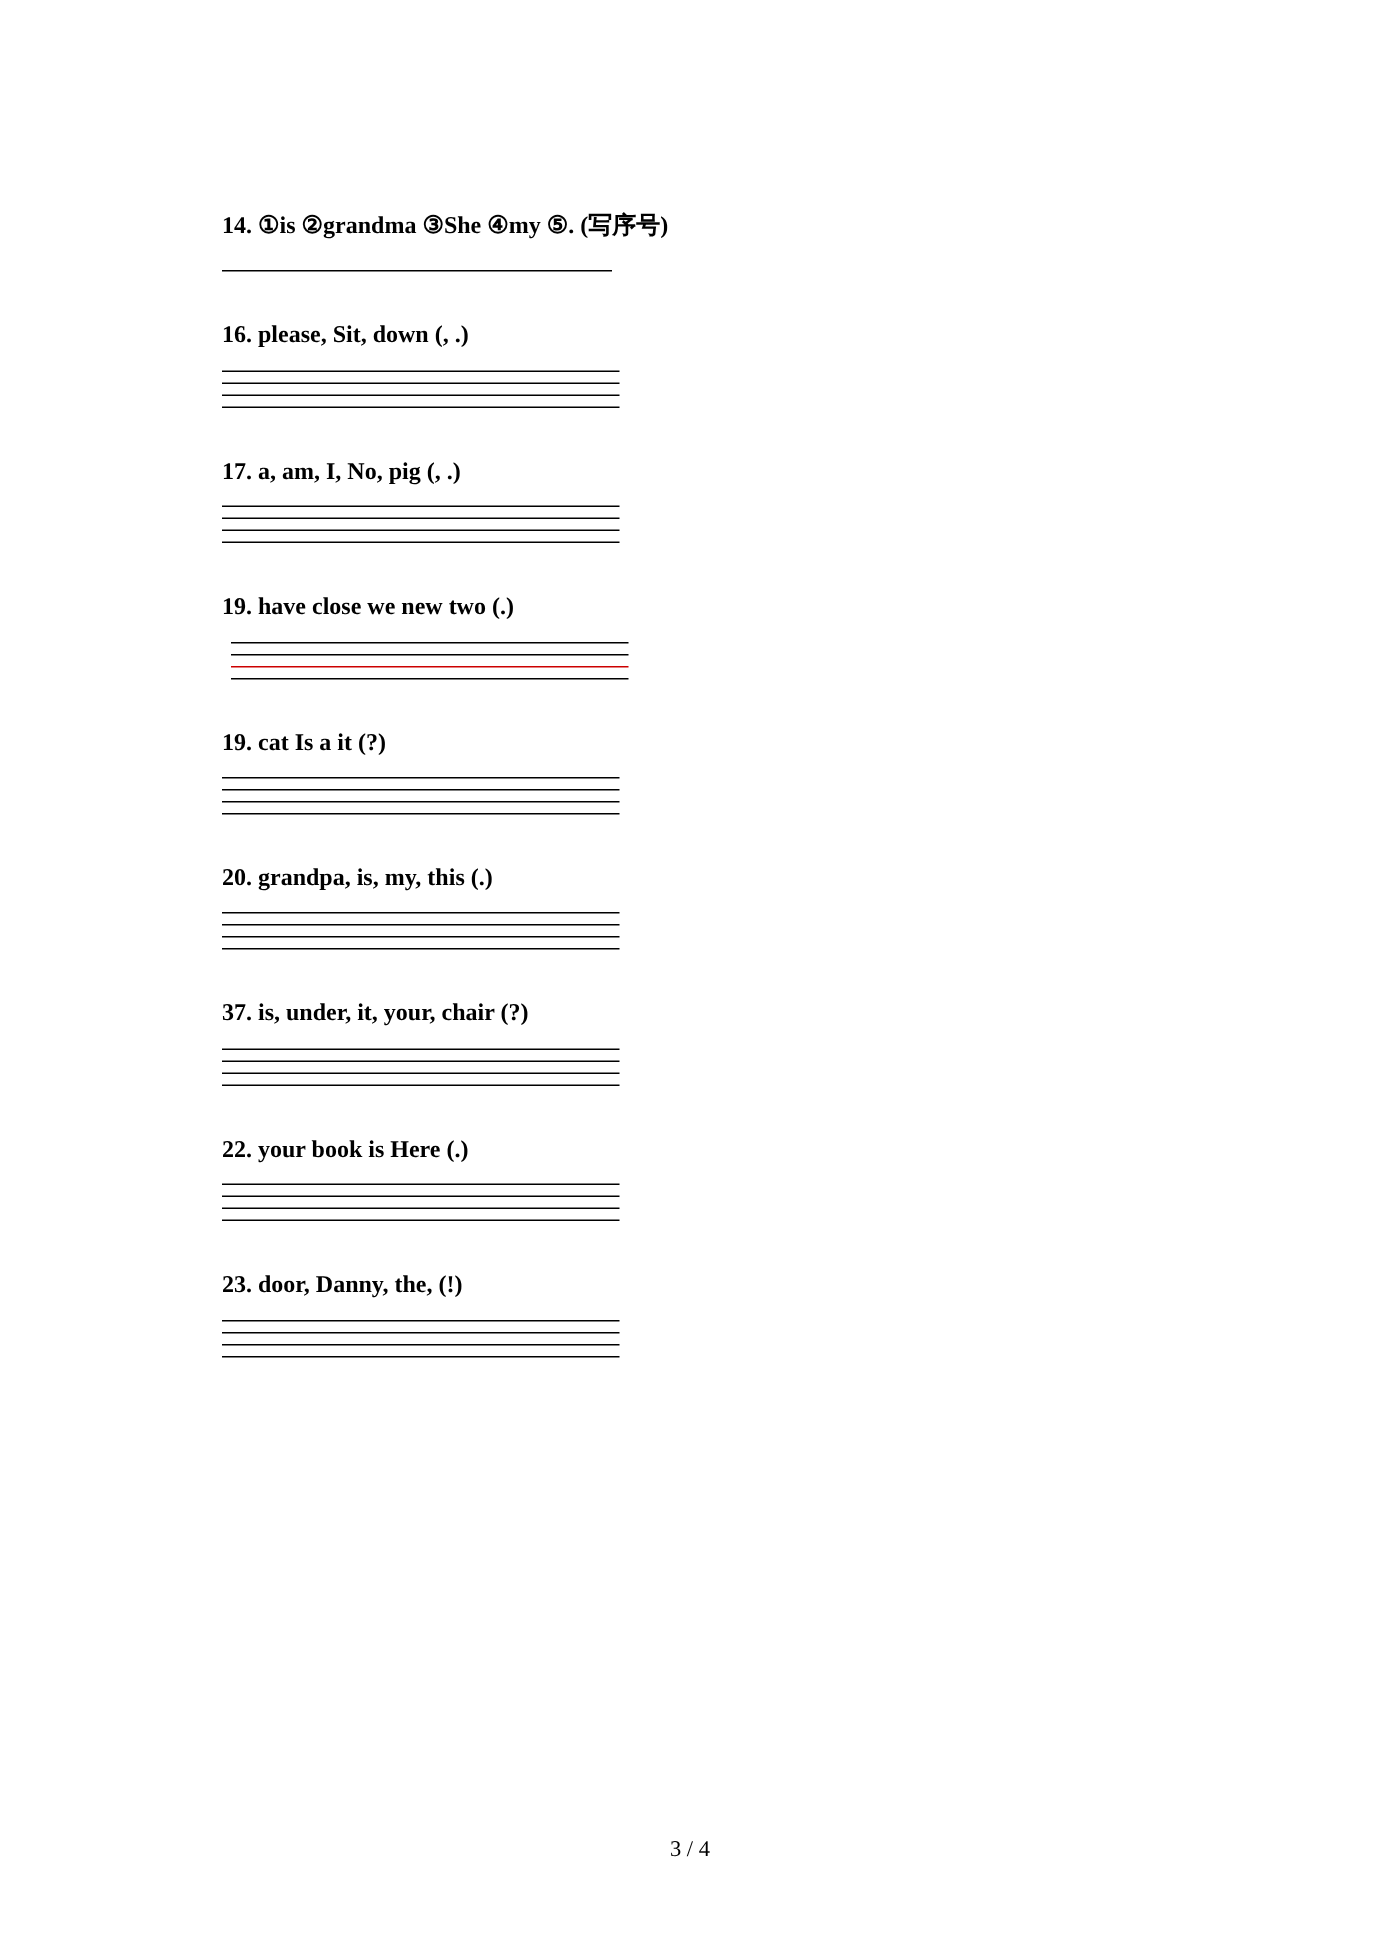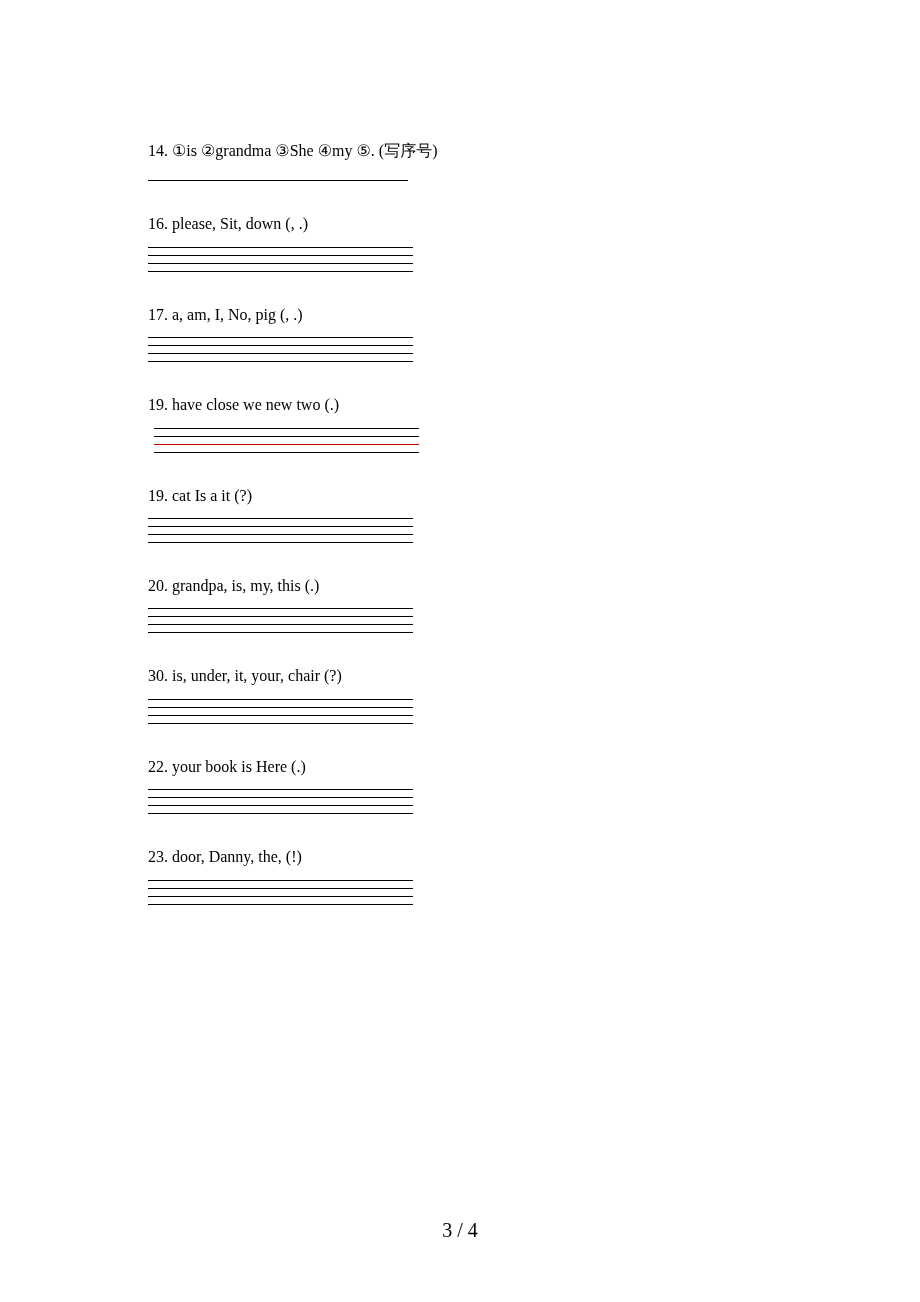--- a/index.html
+++ b/index.html
@@ -7,21 +7,21 @@
       background: #ffffff;
       font-family: "Times New Roman", serif;
       font-size: 16px;
       color: #000;
       width: 920px;
       height: 1302px;
       position: relative;
       padding: 140px 148px 0 148px;
     }
     .q { margin-bottom: 32px; }
-    .qtext { line-height: 1.4; }
+    .qtext { line-height: 1.4; font-weight: bold; }
     .blank-single {
       display: block;
       width: 260px;
       height: 1px;
       border-bottom: 1px solid #000;
       margin-top: 18px;
     }
     .writing-lines {
       width: 265px;
       margin-top: 4px;
@@ -30,21 +30,21 @@
       height: 8px;
       border-bottom: 1px solid #000;
     }
     .wline.red { border-bottom-color: #c00; }
     .wline.thick { border-bottom-width: 1.5px; }
     .page-num {
       position: absolute;
       bottom: 60px;
       left: 0; right: 0;
       text-align: center;
-      font-size: 20px;
+      font-size: 15px;
     }
   </style>
 </head>
 <body>
 
 <div id="content">
     <div class="q">
       <div class="qtext"><span>14.</span> <span>①is  ②grandma  ③She  ④my  ⑤. (写序号)</span></div>
       <span class="blank-single"></span>
     </div>
@@ -87,21 +87,21 @@
     <div class="q">
       <div class="qtext"><span>20.</span> <span>grandpa, is, my, this (.)</span></div>
       <div class="writing-lines">
         <div class="wline"></div>
         <div class="wline"></div>
         <div class="wline"></div>
         <div class="wline thick"></div>
       </div>
     </div>
     <div class="q">
-      <div class="qtext"><span>30.</span> <span>is, under, it, your, chair (?)</span></div>
+      <div class="qtext"><span>37.</span> <span>is, under, it, your, chair (?)</span></div>
       <div class="writing-lines">
         <div class="wline"></div>
         <div class="wline"></div>
         <div class="wline"></div>
         <div class="wline thick"></div>
       </div>
     </div>
     <div class="q">
       <div class="qtext"><span>22.</span> <span>your   book is   Here (.)</span></div>
       <div class="writing-lines">

